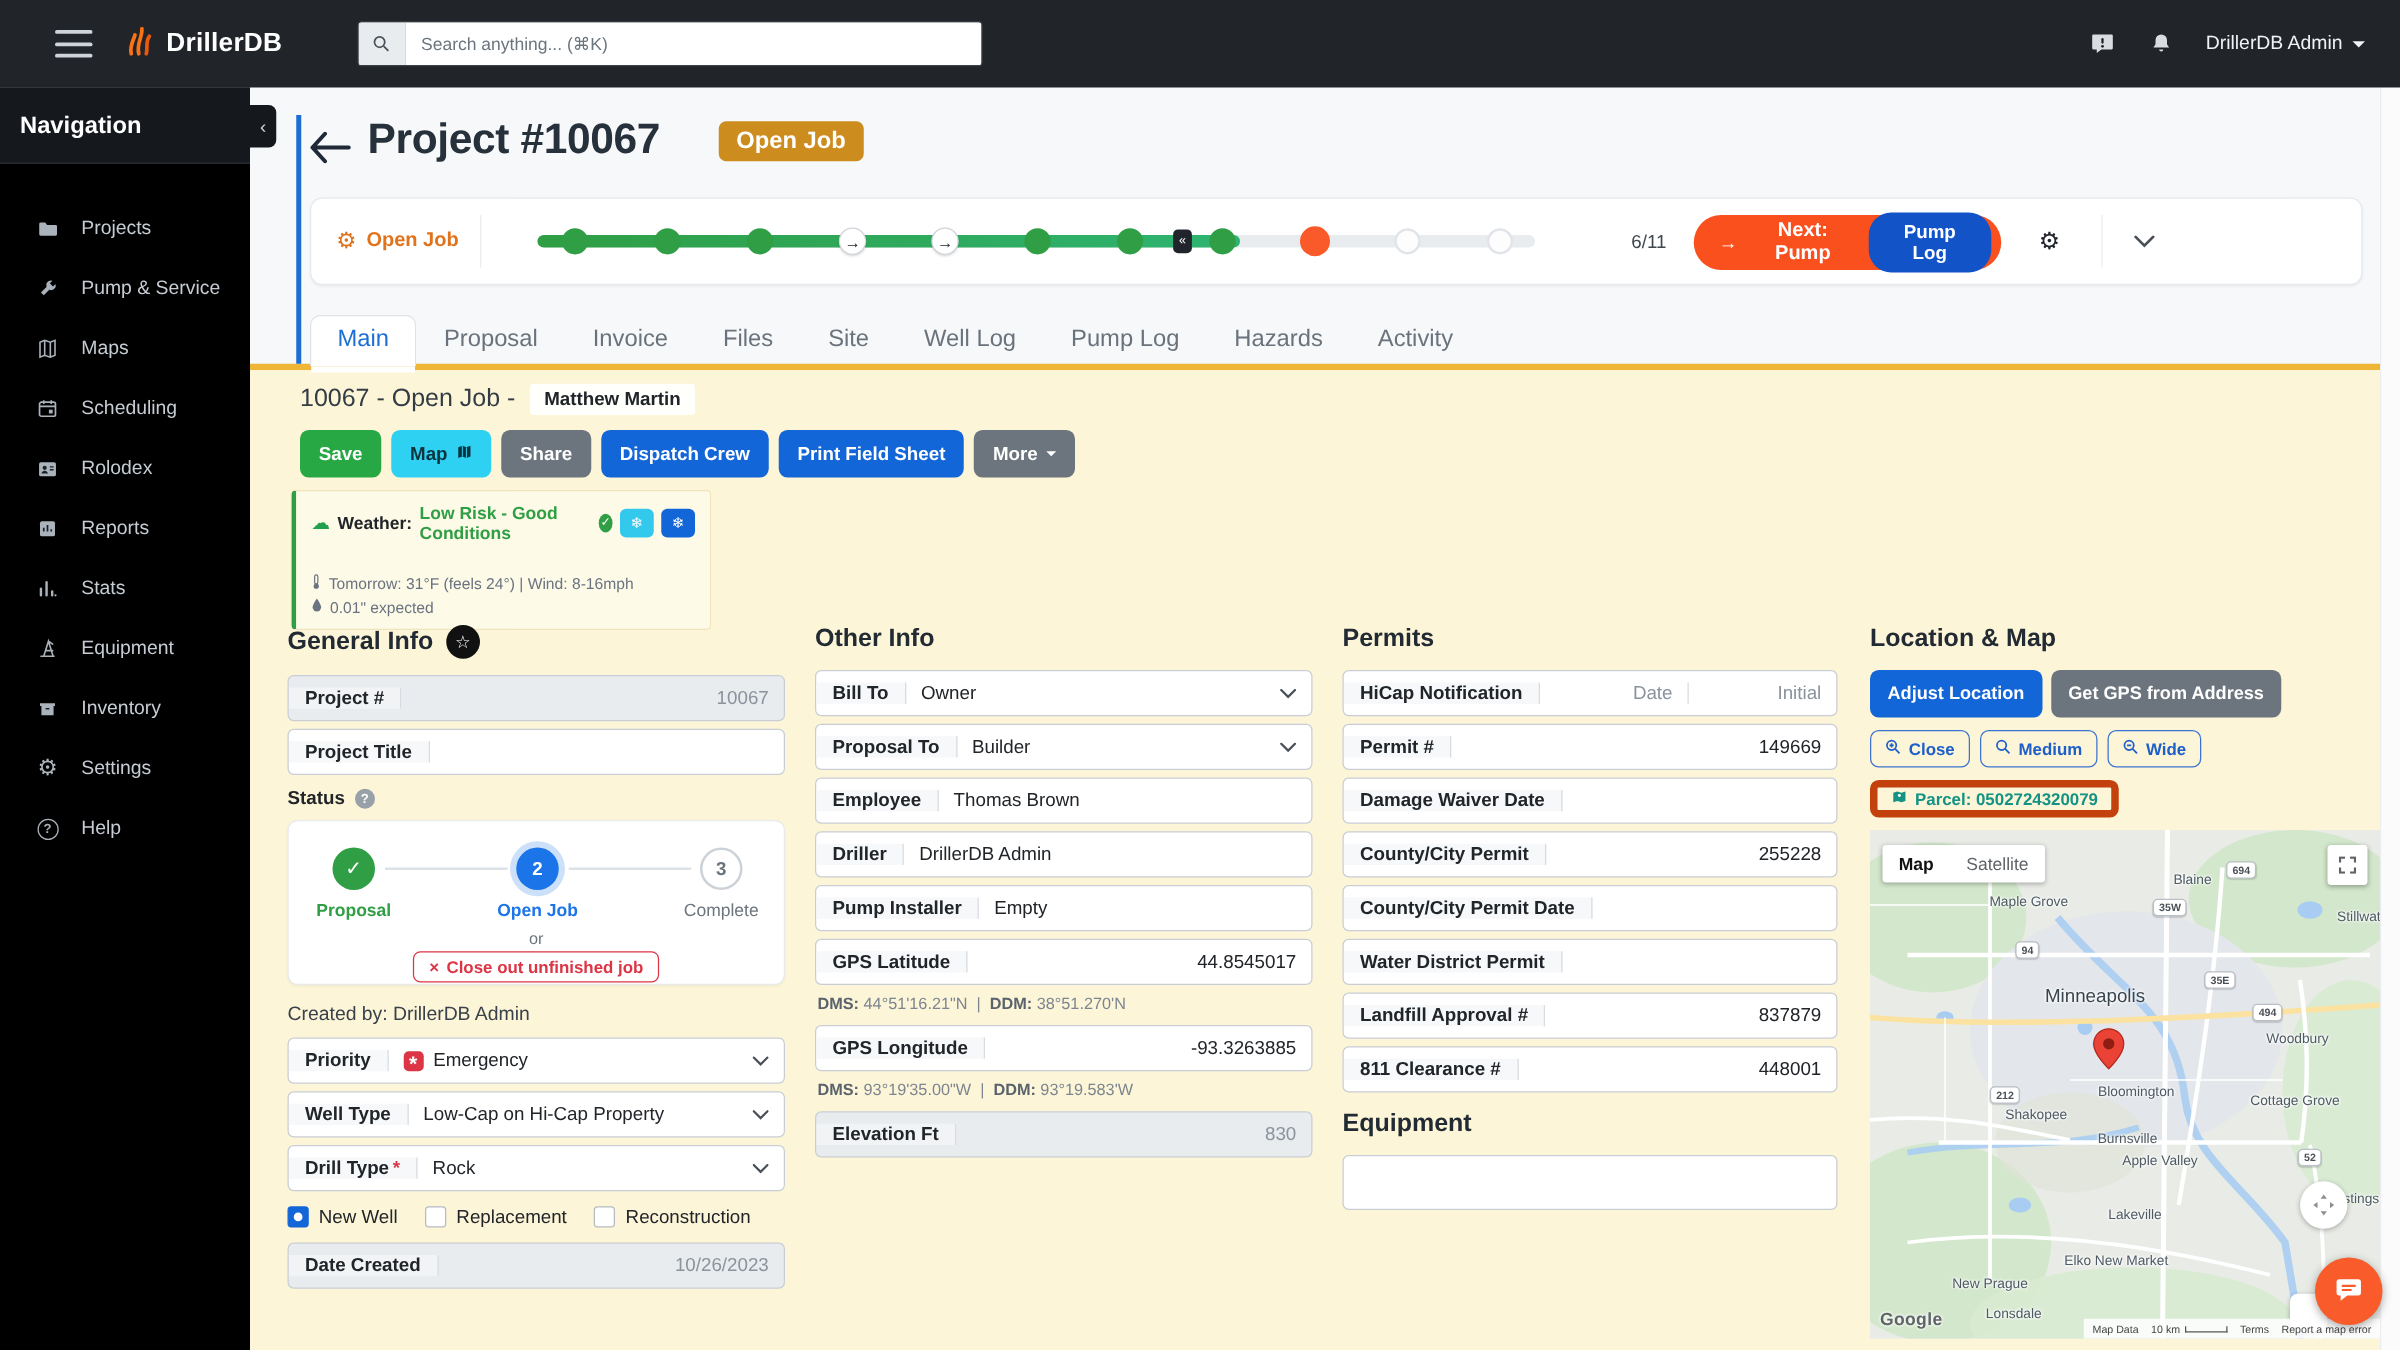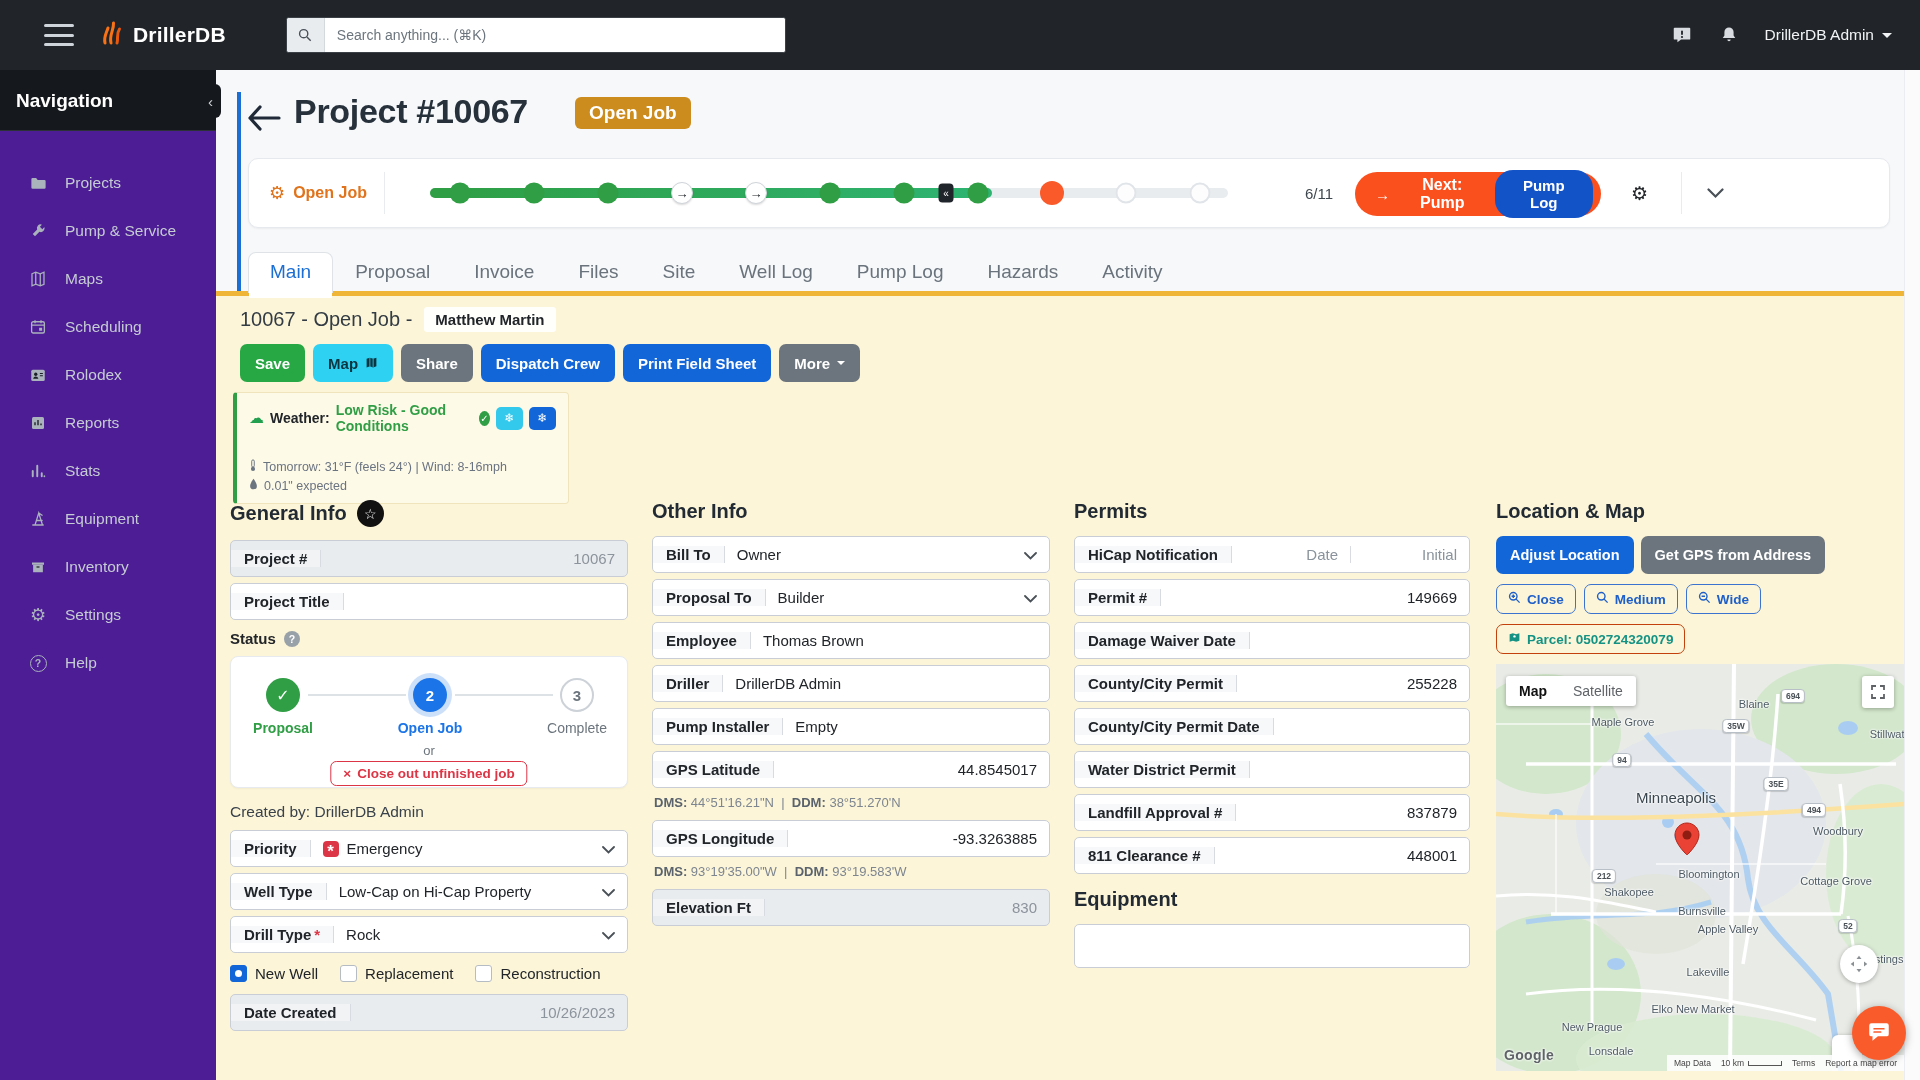--- a/index.html
+++ b/index.html
@@ -19,21 +19,21 @@
   .search{margin-left:60px;width:500px;height:36px;background:#fff;border-radius:3px;display:flex;overflow:hidden;border:1px solid #3a4046}
   .s-seg{width:38px;background:#e9ecef;border-right:1px solid #d4d9de;display:flex;align-items:center;justify-content:center}
   .s-in{flex:1;border:none;padding:0 12px;font-size:14px;color:#333}
   .s-in::placeholder{color:#6c757d}
   .nav-right{margin-left:auto;margin-right:28px;display:flex;align-items:center;gap:26px}
   .nico{display:flex;align-items:center}
   .user{display:flex;align-items:center;gap:8px;color:#f1f3f5;font-size:15.5px;cursor:pointer}
   .caret{width:0;height:0;border-left:5px solid transparent;border-right:5px solid transparent;border-top:5px solid #f1f3f5;display:inline-block}
 
   
-  .sidebar{position:absolute;left:0;top:70px;width:216px;height:1010px;background:#4c1d95;z-index:30}
+  .sidebar{position:absolute;left:0;top:70px;width:200px;height:1010px;background:#000000;z-index:30}
   .side-head{padding:20px 16px 18px;background:#15181d;border-bottom:1px solid #2c3138;
     color:#fff;font-size:19px;font-weight:700}
   .side-nav{padding-top:28px}
   .side-item{display:flex;align-items:center;gap:17px;height:48px;padding-left:28px;cursor:pointer}
   .sic{width:20px;display:flex;justify-content:center;color:#aab2bb;font-size:16px}
   .slb{color:#c6ccd3;font-size:15.5px}
   .qcirc{width:17px;height:17px;border:1.7px solid #aab2bb;border-radius:50%;color:#aab2bb;
     font-size:10.5px;font-weight:700;display:flex;align-items:center;justify-content:center}
   .collapse-tab{left:200px;top:84px;width:21px;height:34px;background:#15181d;border-radius:0 6px 6px 0;
     color:#cfd4da;font-size:15px;display:flex;align-items:center;justify-content:center;cursor:pointer;z-index:31}
@@ -170,21 +170,21 @@
 
   
   .loc-btns{display:flex;gap:7px}
   .lbtn{height:38px;border-radius:7px;font-size:14.5px;font-weight:700;color:#fff;padding:0 14px;
     display:flex;align-items:center}
   .lbtn.blue{background:#1266d8}.lbtn.gray{background:#6c757d}
   .zoom-row{display:flex;gap:8px;margin-top:10px}
   .zbtn{height:30px;border:1px solid #3b73d1;border-radius:7px;color:#1e5fc9;font-weight:700;font-size:13.5px;
     padding:0 11px;display:flex;align-items:center;gap:6px;background:transparent}
   .parcel-row{margin-top:10px}
-  .pbtn{height:30px;border:1px solid #c2410c;border-radius:7px;color:#149384;font-weight:700;font-size:13.5px;
+  .pbtn{height:30px;border:6px solid #c2410c;border-radius:7px;color:#149384;font-weight:700;font-size:13.5px;
     padding:0 11px;display:inline-flex;align-items:center;gap:6px;background:transparent}
 
   .mapbox{position:relative;width:408px;height:407px;margin-top:10px;overflow:hidden;background:#e9ece6}
   .city{position:absolute;transform:translate(-50%,-50%);font-size:11px;color:#4d5a64;white-space:nowrap;
     text-shadow:0 0 3px #fff,0 0 3px #fff,0 0 2px #fff}
   .city.big{font-size:15px;color:#39454e}
   .shield{position:absolute;transform:translate(-50%,-50%);background:#fff;border:1px solid #b9bfc6;
     border-radius:4px;font-size:8.5px;font-weight:700;color:#4a5157;padding:1px 4px;
     box-shadow:0 1px 1px rgba(0,0,0,.15)}
   .mtoggle{position:absolute;left:10px;top:12px;display:flex;background:#fff;border-radius:3px;

